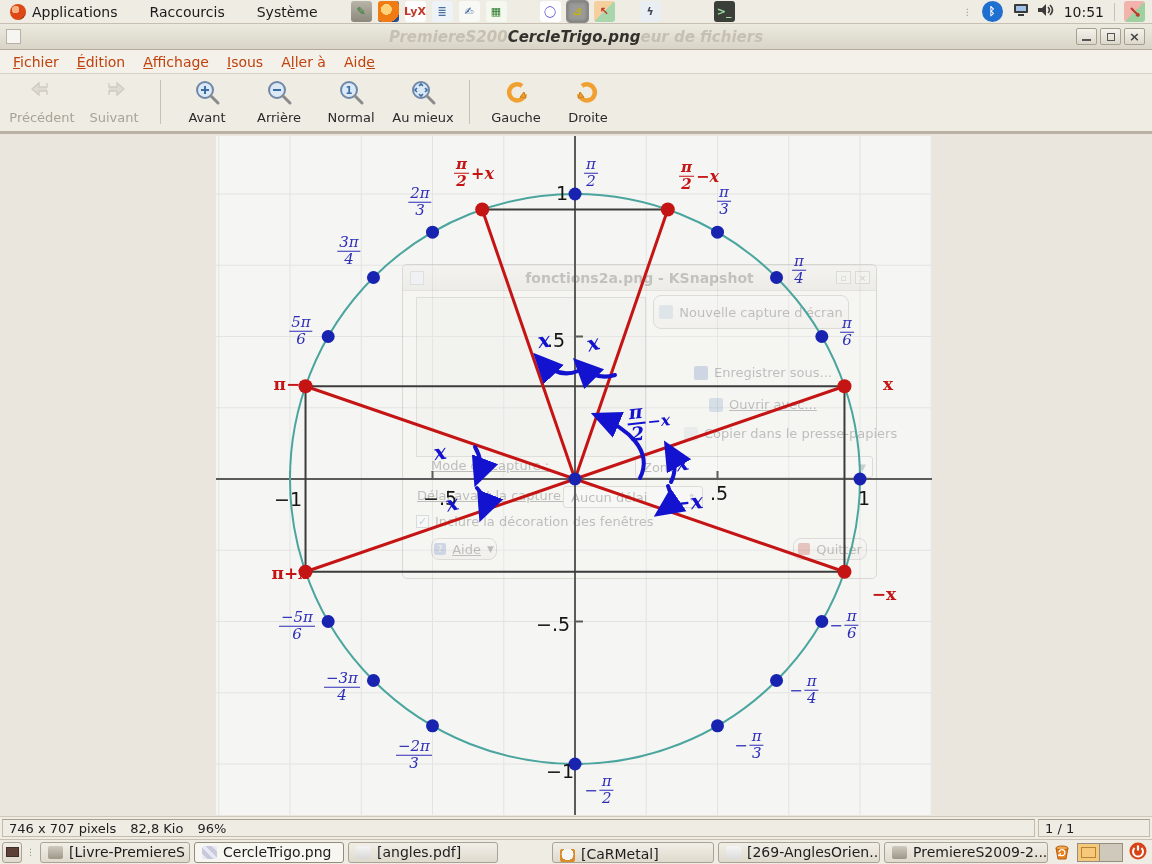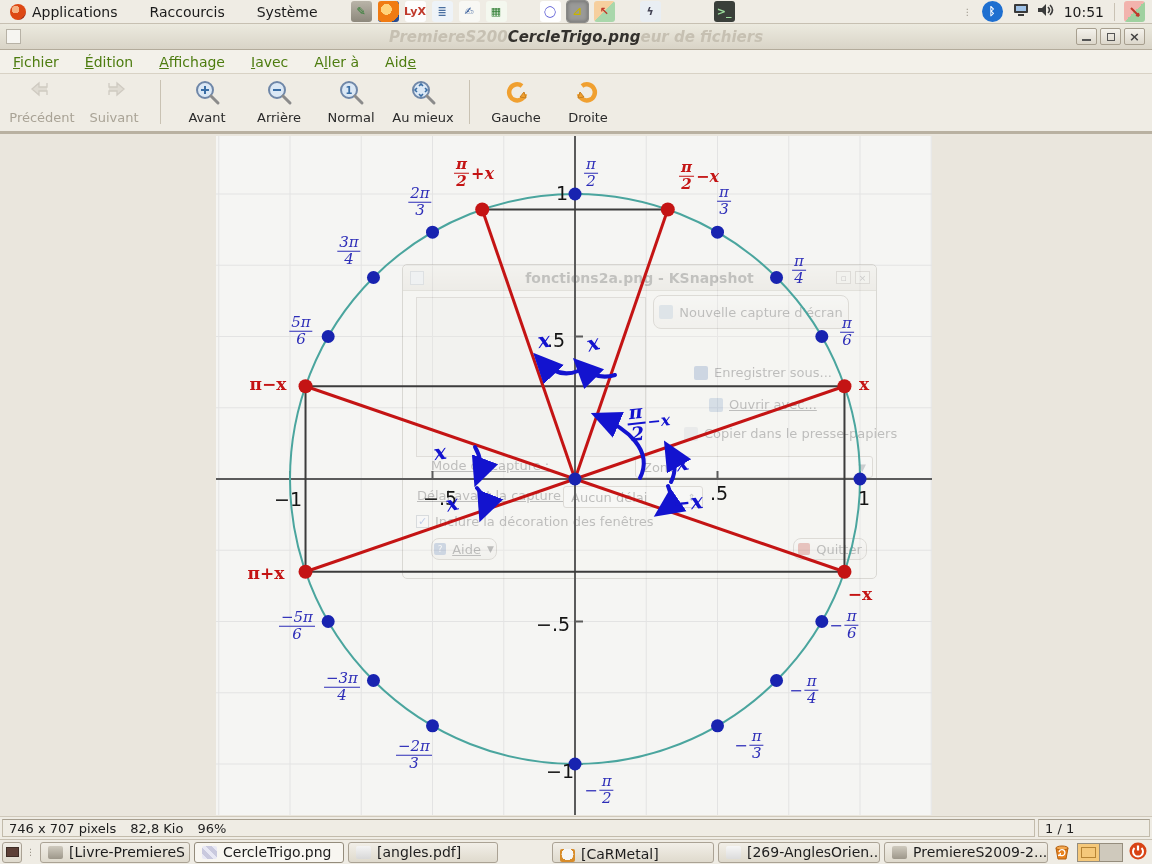--- a/index.html
+++ b/index.html
@@ -27,21 +27,21 @@
   .t-ghost{color:#c6c0b2;font-weight:bold;}
   .t-active{color:#33312d;font-weight:bold;}
   .winbtns{margin-left:auto;display:flex;gap:3px;padding-right:7px;}
   .wbtn{width:21px;height:17px;background:linear-gradient(#f4f2ec,#dcd7cb);border:1px solid #a79f8f;
     border-radius:2px;display:flex;align-items:center;justify-content:center;font-size:11px;color:#444;}
   .wbtn .minbar{width:9px;height:2px;background:#555;margin-top:7px;}
   .wbtn .maxbox{width:8px;height:8px;border:1.5px solid #555;}
   .wbtn.close{font-weight:bold;font-size:13px;}
   
   .menubar{position:absolute;left:0;top:50px;width:1152px;height:24px;background:#f3f1ea;
-    border-bottom:1px solid #d8d2c5;display:flex;align-items:center;font-size:14px;color:#4d7c0f;padding-left:4px;gap:8px;}
+    border-bottom:1px solid #d8d2c5;display:flex;align-items:center;font-size:14px;color:#c2410c;padding-left:4px;}
   .menu-item{padding:2px 9px;}
   .menu-item .u{text-decoration:underline;}
   .toolbar{position:absolute;left:0;top:74px;width:1152px;height:59px;background:#efece4;
     border-bottom:2px solid #b9b1a1;display:flex;align-items:flex-start;padding:4px 6px 0 6px;}
   .tbtn{width:72px;display:flex;flex-direction:column;align-items:center;gap:2px;font-size:13px;color:#2a2a2a;}
   .tbtn.disabled{color:#a9a396;}
   .tbtn svg{display:block;}
   .tsep{width:1px;height:44px;background:#c9c2b3;margin:2px 10px 0 10px;}
   
   .canvas{position:absolute;left:0;top:133px;width:1152px;height:683px;background:#eae6dd;overflow:hidden;
@@ -51,21 +51,21 @@
   .fig-top{z-index:3;}
   .fig-top svg{position:absolute;left:0;top:0;}
   .lbl{position:absolute;transform:translate(-50%,-50%);white-space:nowrap;z-index:4;}
   .axis-num{font-size:19px;color:#141414;font-family:"DejaVu Sans",sans-serif;}
   .frac{display:flex;align-items:center;font-family:"DejaVu Serif","Liberation Serif",serif;font-style:italic;}
   .frac .stack{display:inline-flex;flex-direction:column;align-items:center;line-height:1.05;}
   .frac .num{border-bottom:1.5px solid currentColor;padding:0 2px;}
   .frac.blue{color:#2d2db8;font-size:15px;}
   .frac.red{color:#c41414;font-size:15px;font-weight:bold;}
   .frac .pre,.frac .suf{margin:0 2px;font-size:16px;}
-  .red-plain{color:#c41414;font-weight:bold;font-size:17px;font-family:"DejaVu Serif","Liberation Serif",serif;}
+  .red-plain{color:#c41414;font-weight:bold;font-size:17px;font-family:"DejaVu Serif","Liberation Serif",serif;margin-left:24px;}
   .hand{color:#1313cf;font-family:"DejaVu Serif","Liberation Serif",serif;font-weight:bold;font-style:italic;font-size:21px;}
   .frac.hand{font-size:19px;}
   .frac.hand .num{border-bottom-width:2px;}
   
   .ghost{position:absolute;left:402px;top:130px;width:475px;height:315px;opacity:0.26;z-index:2;
     background:#f7f5f0;border:1px solid #8d877a;border-radius:5px;font-size:13px;color:#222;}
   .g-title{position:absolute;left:0;top:0;right:0;height:26px;background:linear-gradient(#efede6,#d9d4c8);
     border-bottom:1px solid #b0a999;border-radius:5px 5px 0 0;display:flex;align-items:center;}
   .g-title .txt{position:absolute;left:0;right:0;text-align:center;font-weight:bold;font-size:14px;color:#30302c;}
   .g-ico{width:14px;height:14px;background:#dfe8f2;border:1px solid #9aa6b5;margin-left:7px;}
@@ -167,21 +167,21 @@
         <span class="maxbox"></span>
       </span>
     <span class="wbtn close">×</span>
   </div>
 </div>
 
 <div class="menubar" id="menubar">
     <span class="menu-item"><span></span><span class="u">F</span><span>ichier</span></span>
     <span class="menu-item"><span></span><span class="u">É</span><span>dition</span></span>
     <span class="menu-item"><span></span><span class="u">A</span><span>ffichage</span></span>
-    <span class="menu-item"><span></span><span class="u">I</span><span>avec</span></span>
+    <span class="menu-item"><span></span><span class="u">I</span><span>sous</span></span>
     <span class="menu-item"><span>A</span><span class="u">l</span><span>ler à</span></span>
     <span class="menu-item"><span>Aid</span><span class="u">e</span><span></span></span>
   </div>
 <div class="toolbar" id="toolbar">
     <div class="tbtn disabled">
       <svg width="30" height="30" style="opacity: 0.45;">
         <path d="M20 9 v4 h-8 v-4 l-7 6 7 6 v-4 h8 v4" fill="#cdc8bd" stroke="#a9a297" stroke-width="1.3" transform="translate(0,-4)"></path>
       </svg>
       <span>Précédent</span>
     </div>

